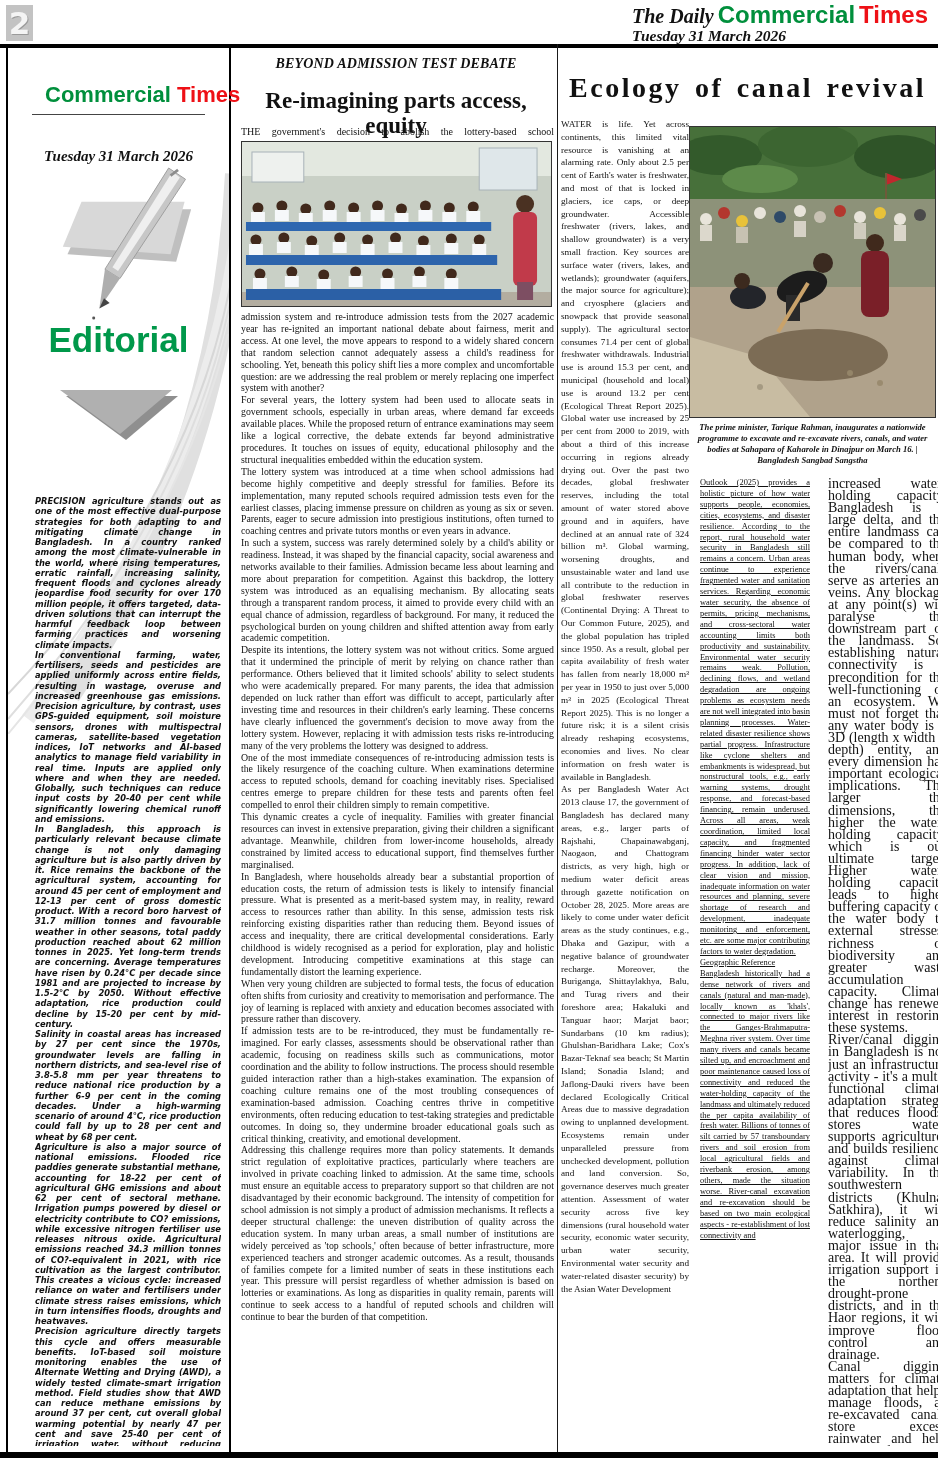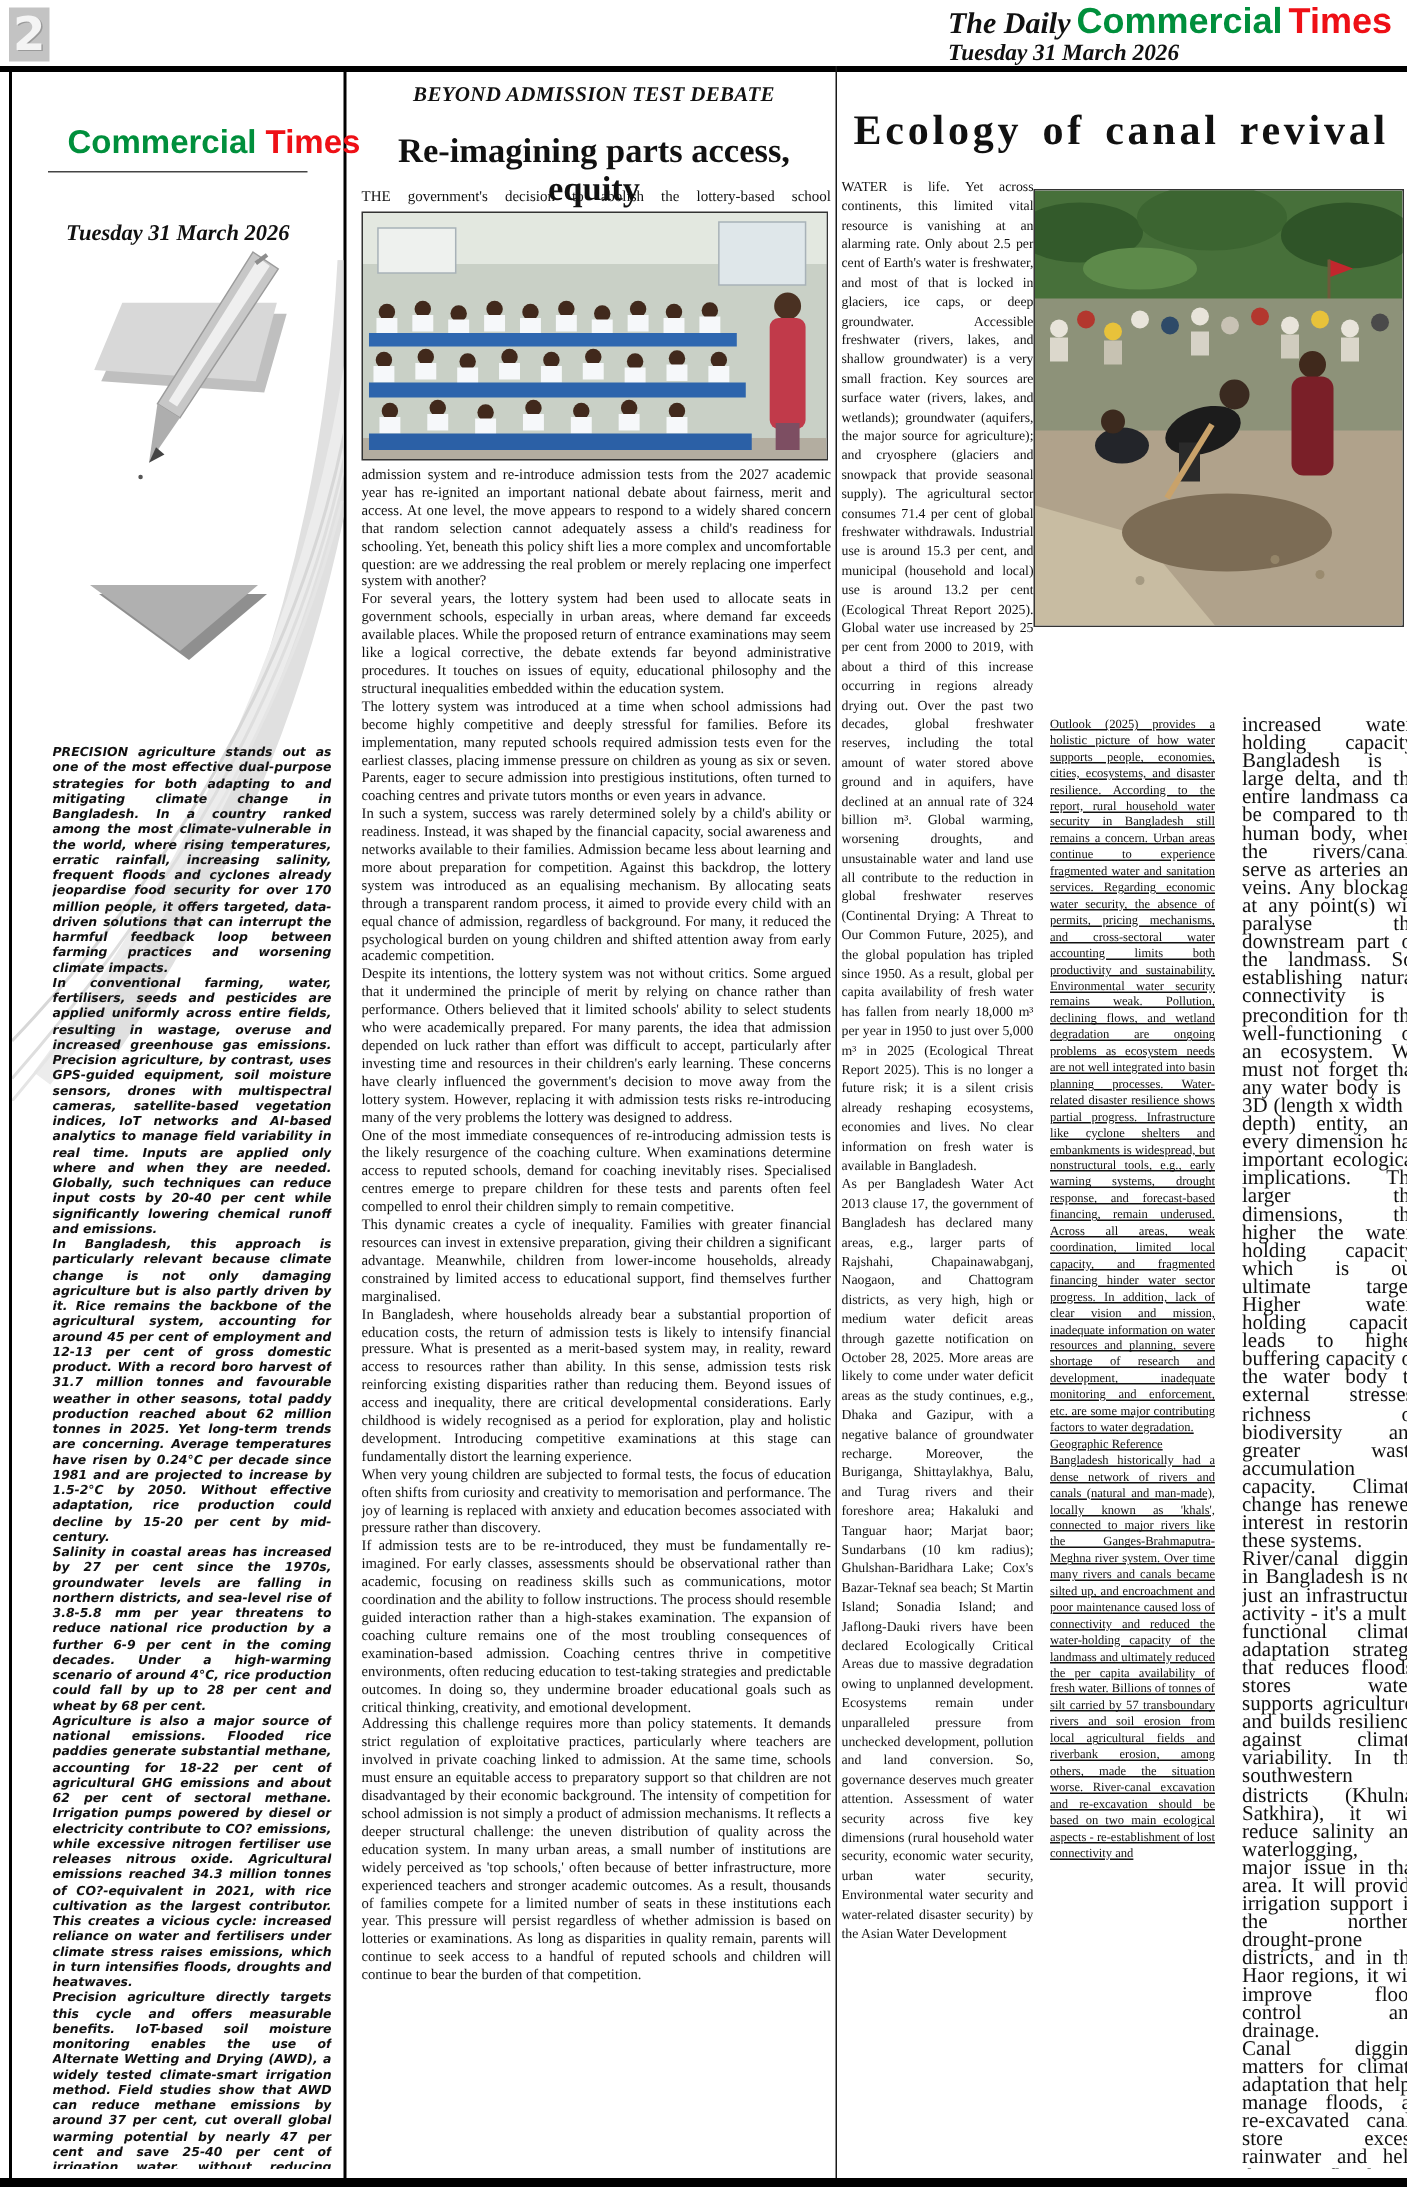--- a/index.html
+++ b/index.html
@@ -109,20 +109,21 @@
         <polygon points="55,36 165,36 150,92 35,84" fill="#d8d8d8"></polygon>
         <polygon points="148,0 166,12 96,118 80,108" fill="#c7c7c7" stroke="#9b9b9b" stroke-width="1"></polygon>
         <polygon points="152,4 160,10 94,110 88,106" fill="#efefef"></polygon>
         <polygon points="80,108 96,118 74,150" fill="#aeaeae"></polygon>
         <polygon points="74,150 79,139 85,144" fill="#444"></polygon>
         <circle cx="68" cy="160" r="1.6" fill="#555"></circle>
         <line x1="150" y1="8" x2="158" y2="2" stroke="#8d8d8d" stroke-width="3"></line>
       </svg>
     </div>
 
+    <div class="editorial-label">Editorial</div>
 
     <div class="tri-wrap">
       <svg viewBox="0 0 126 54" width="126" height="54">
         <polygon points="10,8 122,8 70,52" fill="#8f8f8f"></polygon>
         <polygon points="4,2 116,2 64,46" fill="#b0b0b0"></polygon>
       </svg>
     </div>
 
 
     <div class="sb-body">PRECISION agriculture stands out as one of the most effective dual-purpose strategies for both adapting to and mitigating climate change in Bangladesh. In a country ranked among the most climate-vulnerable in the world, where rising temperatures, erratic rainfall, increasing salinity, frequent floods and cyclones already jeopardise food security for over 170 million people, it offers targeted, data-driven solutions that can interrupt the harmful feedback loop between farming practices and worsening climate impacts.
@@ -239,20 +240,21 @@
         <rect x="96" y="168" width="14" height="26" fill="#2a2a2a"></rect>
         <line x1="118" y1="156" x2="88" y2="205" stroke="#c9a26a" stroke-width="4"></line>
         <circle cx="185" cy="116" r="9" fill="#40291c"></circle>
         <rect x="171" y="124" width="28" height="66" rx="8" fill="#7a1f28"></rect>
         <ellipse cx="58" cy="170" rx="18" ry="12" fill="#23252a"></ellipse>
           <circle cx="52" cy="154" r="8" fill="#3c2a1e"></circle>
         <circle cx="160" cy="246" r="3" fill="#948569"></circle>
           <circle cx="190" cy="256" r="3" fill="#9a8b6f"></circle>
           <circle cx="70" cy="260" r="3" fill="#a59a82"></circle>
       </svg>
+      <figcaption class="canal-caption">The prime minister, Tarique Rahman, inaugurates a nationwide programme to excavate and re-excavate rivers, canals, and water bodies at Sahapara of Kaharole in Dinajpur on March 16. | Bangladesh Sangbad Sangstha</figcaption>
     </figure>
 
     <div class="colB">Outlook (2025) provides a holistic picture of how water supports people, economies, cities, ecosystems, and disaster resilience. According to the report, rural household water security in Bangladesh still remains a concern. Urban areas continue to experience fragmented water and sanitation services. Regarding economic water security, the absence of permits, pricing mechanisms, and cross-sectoral water accounting limits both productivity and sustainability. Environmental water security remains weak. Pollution, declining flows, and wetland degradation are ongoing problems as ecosystem needs are not well integrated into basin planning processes. Water-related disaster resilience shows partial progress. Infrastructure like cyclone shelters and embankments is widespread, but nonstructural tools, e.g., early warning systems, drought response, and forecast-based financing, remain underused. Across all areas, weak coordination, limited local capacity, and fragmented financing hinder water sector progress. In addition, lack of clear vision and mission, inadequate information on water resources and planning, severe shortage of research and development, inadequate monitoring and enforcement, etc. are some major contributing factors to water degradation.
 Geographic Reference
 Bangladesh historically had a dense network of rivers and canals (natural and man-made), locally known as 'khals', connected to major rivers like the Ganges-Brahmaputra-Meghna river system. Over time many rivers and canals became silted up, and encroachment and poor maintenance caused loss of connectivity and reduced the water-holding capacity of the landmass and ultimately reduced the per capita availability of fresh water. Billions of tonnes of silt carried by 57 transboundary rivers and soil erosion from local agricultural fields and riverbank erosion, among others, made the situation worse. River-canal excavation and re-excavation should be based on two main ecological aspects - re-establishment of lost connectivity and</div>
     <div class="colC">increased water-holding capacity. Bangladesh is a large delta, and the entire landmass can be compared to the human body, where the rivers/canals serve as arteries and veins. Any blockage at any point(s) will paralyse the downstream part of the landmass. So, establishing natural connectivity is a precondition for the well-functioning of an ecosystem. We must not forget that any water body is a 3D (length x width x depth) entity, and every dimension has important ecological implications. The larger the dimensions, the higher the water-holding capacity, which is our ultimate target. Higher water-holding capacity leads to higher buffering capacity of the water body to external stresses, richness of biodiversity and greater waste accumulation capacity. Climate change has renewed interest in restoring these systems.
 River/canal digging in Bangladesh is not just an infrastructure activity - it's a multi-functional climate adaptation strategy that reduces floods, stores water, supports agriculture, and builds resilience against climate variability. In the southwestern districts (Khulna, Satkhira), it will reduce salinity and waterlogging, a major issue in that area. It will provide irrigation support in the northern drought-prone districts, and in the Haor regions, it will improve flood control and drainage.
 Canal digging matters for climate adaptation that helps manage floods, as re-excavated canals store excess rainwater and help drain floodwater quickly during heavy monsoon events. This is especially important during extreme rainfall linked to climate change. Furthermore, canals act as local reservoirs and store monsoon water for use in dry seasons, thus supporting agriculture during irregular rainfall patterns. Slows down water flow, allowing infiltration, helps replenish aquifers and ultimately reduces pressure on groundwater extraction. Rising sea levels cause saltwater intrusion into freshwater aquifers. In coastal zones, canals help flush out saline water and maintain freshwater balance in areas affected by sea-level rise.</div>
   </section>
 

